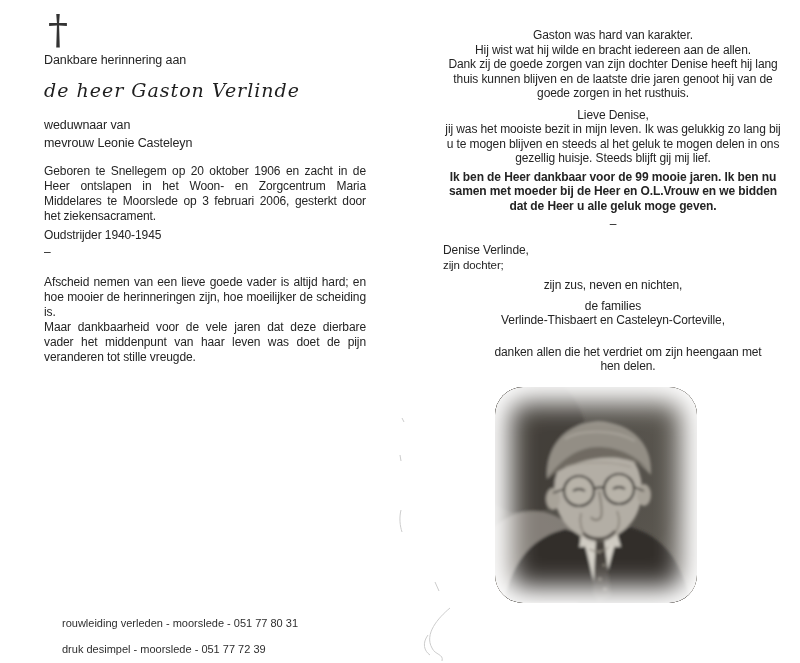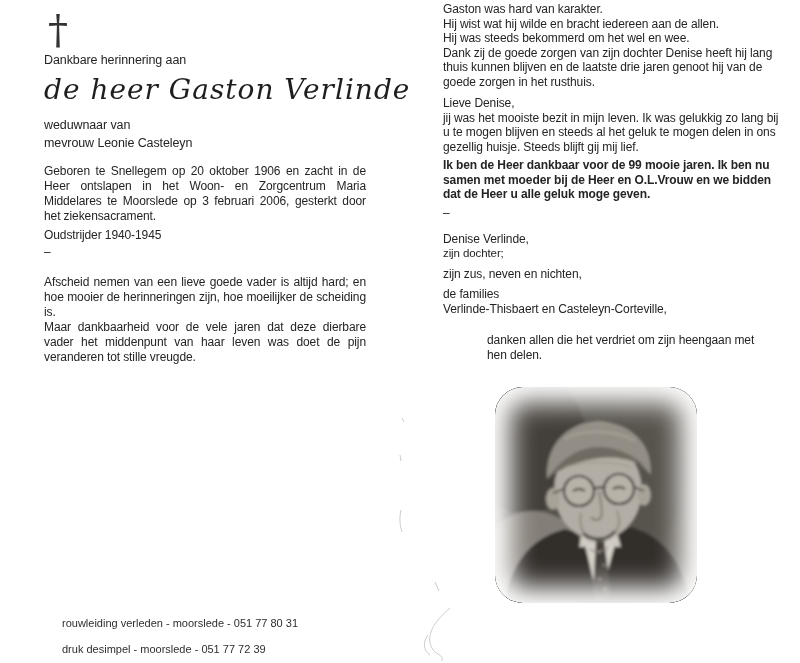--- a/index.html
+++ b/index.html
@@ -5,35 +5,35 @@
   html, body { margin:0; padding:0; background:#ffffff; }
   .card {
     position:relative; width:800px; height:663px; background:#ffffff;
     font-family:"Liberation Sans", sans-serif; font-size:12px;
     letter-spacing:-0.1px; color:#242424; overflow:hidden;
   }
   
   .col-left { position:absolute; left:44px; top:10px; width:322px; line-height:15px; }
   .cross { font-family:"DejaVu Serif", serif; font-size:40px; line-height:38px; margin-left:4px; color:#333; }
   .intro { margin-top:5px; font-size:12.5px; }
-  .name  { font-family:"DejaVu Serif", serif; font-style:italic; font-size:28px;
+  .name  { font-family:"DejaVu Serif", serif; font-style:italic; font-size:19px;
            letter-spacing:1px; margin-top:5px; line-height:34px; white-space:nowrap; color:#1e1e1e; }
   .widow1 { margin-top:11px; font-size:12.5px; }
   .widow2 { margin-top:3px;  font-size:12.5px; }
   .para   { text-align:justify; }
   .p-birth { margin-top:13px; }
   .veteran { margin-top:4px; }
   .dash    { margin-top:3px; line-height:12px; }
   .p-farewell1 { margin-top:17px; }
   .p-farewell2 { margin-top:0; }
   .credits { position:absolute; left:18px; top:606px; width:300px; text-align:left;
              font-size:11px; letter-spacing:0; color:#2e2e2e; }
   .credits div + div { margin-top:11px; }
   
-  .col-right { position:absolute; left:443px; top:2px; width:340px; line-height:14.5px; }
+  .col-right { position:absolute; left:443px; top:28px; width:340px; line-height:14.5px;text-align:center; }
   .salutation { margin-top:7px; }
   .gratitude  { margin-top:4px;font-weight:bold; }
   .dash-r     { margin-top:5px; line-height:12px; }
   .mourner-row { margin-top:13px; display:flex; justify-content:space-between; align-items:baseline;flex-direction:column; }
   .relation    { font-size:11.5px; }
   .mourner     { margin-top:6px; }
   .families-names { margin-top:0; }
   .closing { margin-top:17px; margin-left:44px; width:282px; }
   
   .photo {
@@ -67,21 +67,20 @@
     <div class="para p-farewell2">Maar dankbaarheid voor de vele jaren dat deze dierbare vader het middenpunt van haar leven was doet de pijn veranderen tot stille vreugde.</div>
     <div class="credits">
       <div>rouwleiding verleden - moorslede - 051 77 80 31</div>
       <div>druk desimpel - moorslede - 051 77 72 39</div>
     </div>
   </div>
 
   <div class="col-right">
     <div>Gaston was hard van karakter.</div>
     <div>Hij wist wat hij wilde en bracht iedereen aan de allen.</div>
-    <div>Hij was steeds bekommerd om het wel en wee.</div>
     <div>Dank zij de goede zorgen van zijn dochter Denise heeft hij lang thuis kunnen blijven en de laatste drie jaren genoot hij van de goede zorgen in het rusthuis.</div>
     <div class="salutation">Lieve Denise,</div>
     <div>jij was het mooiste bezit in mijn leven. Ik was gelukkig zo lang bij u te mogen blijven en steeds al het geluk te mogen delen in ons gezellig huisje. Steeds blijft gij mij lief.</div>
     <div class="gratitude">Ik ben de Heer dankbaar voor de 99 mooie jaren. Ik ben nu samen met moeder bij de Heer en O.L.Vrouw en we bidden dat de Heer u alle geluk moge geven.</div>
     <div class="dash-r">–</div>
     <div class="mourner-row">
       <span>Denise Verlinde,</span>
       <span class="relation">zijn dochter;</span>
     </div>
     <div class="mourner">zijn zus, neven en nichten,</div>

